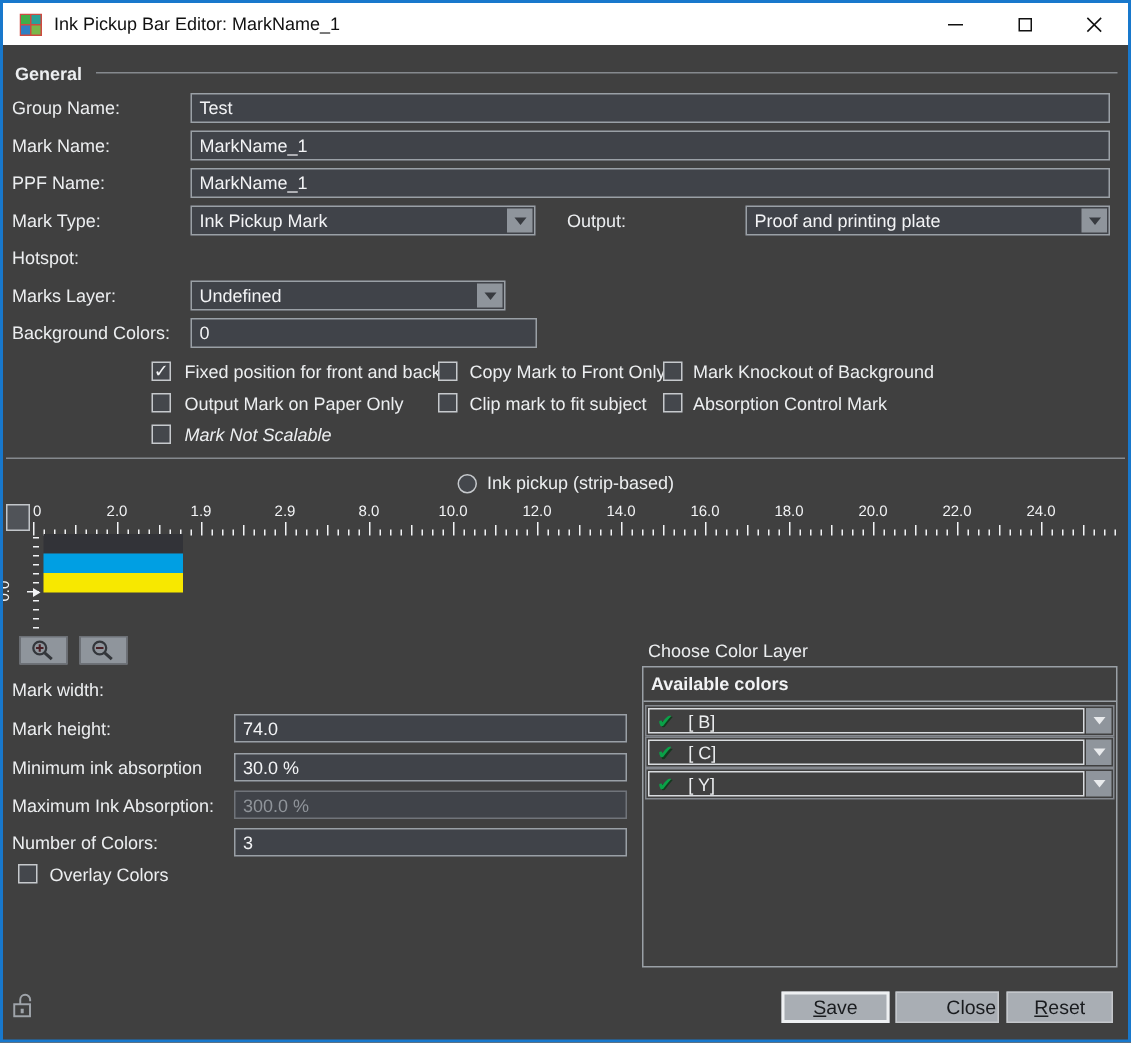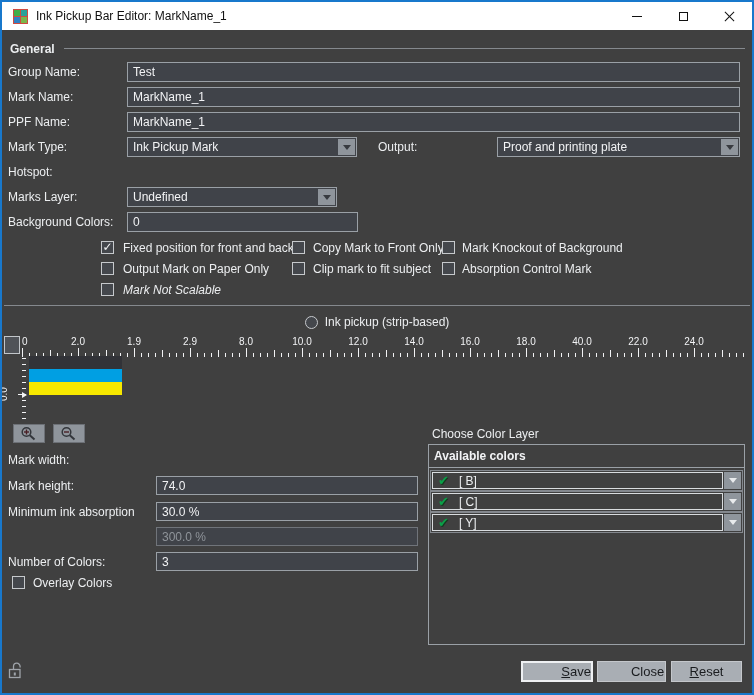--- a/index.html
+++ b/index.html
@@ -64,21 +64,21 @@
   .color-row { position:absolute; left:1px; right:1px; height:21px; border:1px solid #84888e; display:flex; }
   .color-combo { flex:1; margin:1px; border:1px solid #d9dcdf; display:flex; align-items:center; }
   .check-icon { margin-left:5px; font-size:13px; color:#0aa148; text-shadow:1px 1px 0 #14391f; line-height:13px; }
   .combo-label { margin-left:10px; font-size:12px; color:#eceef0; }
   .row-arrow { width:17px; margin:1px 1px 1px 0; background:#8f959c; display:flex; align-items:center; justify-content:center; }
 
   
   .btn { position:absolute; height:21px; background:#a9aeb4; border:1px solid #c4c7cb; color:#1a1c1f; font-size:13px; text-align:center; }
   .btn .btn-text { display:block; line-height:19px; }
   .btn.default { border:2px solid #eef0f2; }
-  .btn.default .btn-text { line-height:17px;text-align:right; }
+  .btn.default .btn-text { line-height:17px; }
   .btn .underline-first::first-letter { text-decoration:underline; }
   .lock { position:absolute; left:8px; top:660px; width:16px; height:19px; }
 </style>
 </head>
 <body>
 
 <div class="window">
 
   <div class="titlebar">
     <svg class="app-icon" viewBox="0 0 15 15">
@@ -277,21 +277,21 @@
       <span class="hlabel" style="left: 0px;">0</span>
       <span class="hlabel" style="left: 56px; transform: translateX(-50%);">2.0</span>
       <span class="hlabel" style="left: 112px; transform: translateX(-50%);">1.9</span>
       <span class="hlabel" style="left: 168px; transform: translateX(-50%);">2.9</span>
       <span class="hlabel" style="left: 224px; transform: translateX(-50%);">8.0</span>
       <span class="hlabel" style="left: 280px; transform: translateX(-50%);">10.0</span>
       <span class="hlabel" style="left: 336px; transform: translateX(-50%);">12.0</span>
       <span class="hlabel" style="left: 392px; transform: translateX(-50%);">14.0</span>
       <span class="hlabel" style="left: 448px; transform: translateX(-50%);">16.0</span>
       <span class="hlabel" style="left: 504px; transform: translateX(-50%);">18.0</span>
-      <span class="hlabel" style="left: 560px; transform: translateX(-50%);">40.0</span>
+      <span class="hlabel" style="left: 560px; transform: translateX(-50%);">20.0</span>
       <span class="hlabel" style="left: 616px; transform: translateX(-50%);">22.0</span>
       <span class="hlabel" style="left: 672px; transform: translateX(-50%);">24.0</span>
     </div>
   <div class="vruler">
       <span class="varrow"></span>
       <div class="vtick" style="top: 0px; width: 4px;"></div>
       <div class="vtick" style="top: 6px; width: 4px;"></div>
       <div class="vtick" style="top: 12px; width: 4px;"></div>
       <div class="vtick" style="top: 18px; width: 4px;"></div>
       <div class="vtick" style="top: 24px; width: 4px;"></div>
@@ -327,20 +327,21 @@
   </div>
 
   <span class="lbl" style="left:8px;top:450px;">Mark width:</span>
 
   <span class="lbl" style="left:8px;top:476px;">Mark height:</span>
   <div class="field" style="left:156px;top:476px;width:262px;height:19px;">74.0</div>
 
   <span class="lbl" style="left:8px;top:502px;">Minimum ink absorption</span>
   <div class="field" style="left:156px;top:502px;width:262px;height:19px;">30.0 %</div>
 
+  <span class="lbl" style="left:8px;top:527px;">Maximum Ink Absorption:</span>
   <div class="field disabled" style="left:156px;top:527px;width:262px;height:19px;">300.0 %</div>
 
   <span class="lbl" style="left:8px;top:552px;">Number of Colors:</span>
   <div class="field" style="left:156px;top:552px;width:262px;height:19px;">3</div>
 
   <div class="cb" style="left:12px;top:576px;"></div>
   <span class="cb-lbl" style="left:33px;top:576px;">Overlay Colors</span>
 
   <span class="lbl" style="left:432px;top:424px;">Choose Color Layer</span>
   <div class="panel">

